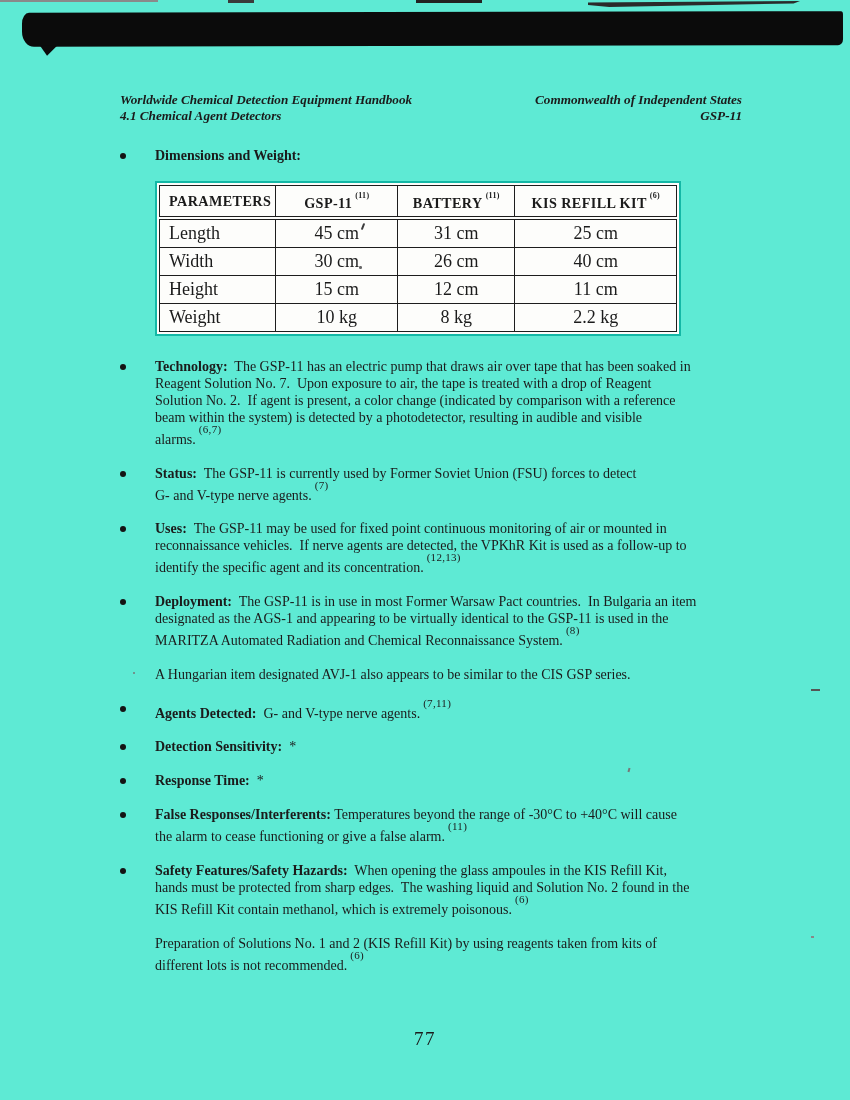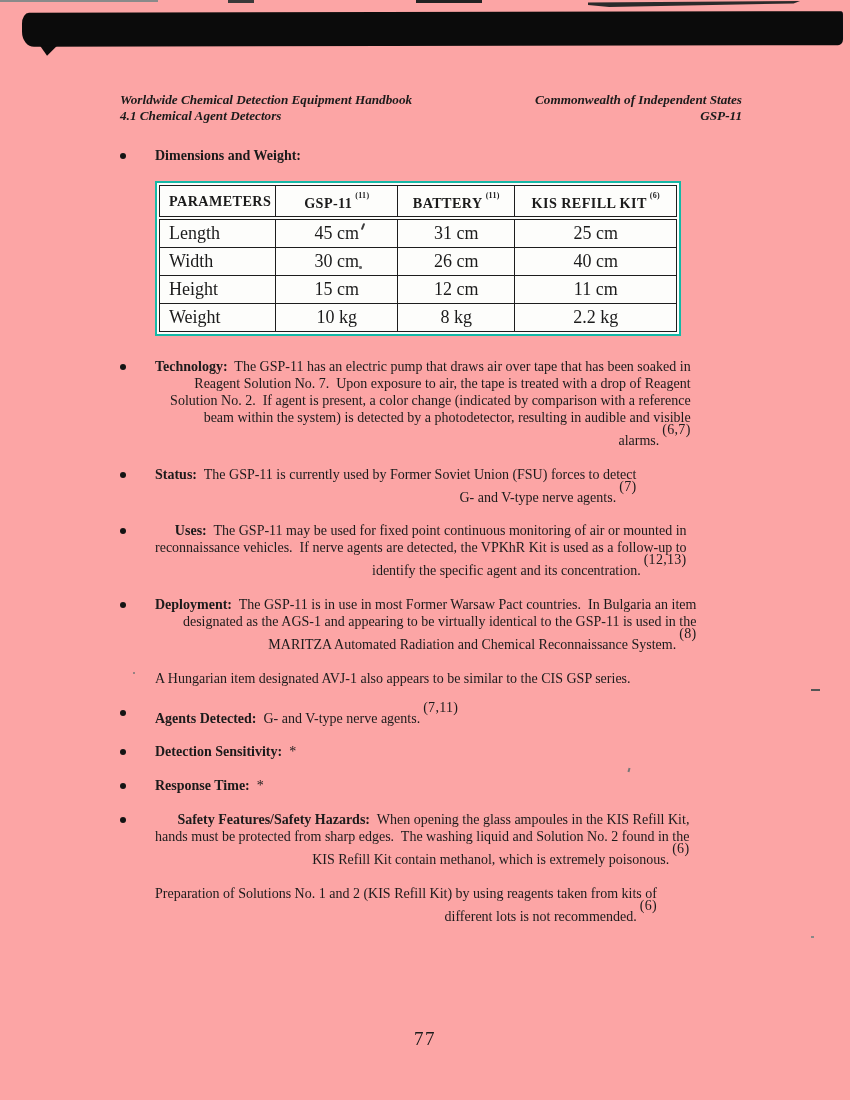--- a/index.html
+++ b/index.html
@@ -1,20 +1,20 @@
 <!DOCTYPE html>
 <html><head>
 <meta charset="utf-8">
 <style>
   html,body{margin:0;padding:0;}
   body{background:#ffffff;}
   .page{
     position:relative;
     width:850px;height:1100px;
-    background:#fca5a5;
+    background:#5eead4;
     overflow:hidden;
     font-family:"Liberation Serif", serif;
     color:#1b1b1b;
   }
   
   .topbar{
     position:absolute;left:22px;top:12px;width:821px;height:34px;
     background:#0b0b0b;
     border-radius:7px 2px 5px 12px / 11px 3px 6px 15px;
     transform:rotate(-0.12deg);
@@ -39,24 +39,24 @@
   }
   .header-right{text-align:right;}
   
   .content{
     position:absolute;top:147px;left:0;width:100%;
     font-size:14px;line-height:17px;
   }
   .para{display:flex;margin:0 0 17px 120px;}
   .dot{flex:0 0 auto;width:6px;height:6px;border-radius:50%;background:#141414;margin-top:6px;}
   .dot.hidden{visibility:hidden;}
-  .pbody{margin-left:29px;text-align:right;}
+  .pbody{margin-left:29px;}
   .line{white-space:pre;}
   .ptitle{font-weight:bold;}
-  sup.ref{font-size:14px;position:relative;top:-5px;margin-left:3px;letter-spacing:0.3px;}
+  sup.ref{font-size:11px;position:relative;top:-5px;margin-left:3px;letter-spacing:0.3px;}
   
   .table-wrap{
     margin:14px 0 22px 155px;
     width:fit-content;
     border:2px solid #14b8a6;
     padding:2px;
     background:#fdfdfb;
   }
   table{border-collapse:collapse;table-layout:fixed;}
   th,td{
@@ -217,20 +217,27 @@
   </div>
         <div class="para">
     <span class="dot"></span>
     <div class="pbody">
             <div class="line"><b class="ptitle">Response Time:</b><span>  *</span></div>
           </div>
   </div>
         <div class="para">
     <span class="dot"></span>
     <div class="pbody">
+            <div class="line"><b class="ptitle">False Responses/Interferents:</b><span> Temperatures beyond the range of -30°C to +40°C will cause</span></div>
+            <div class="line"><span>the alarm to cease functioning or give a false alarm.</span><sup class="ref">(11)</sup></div>
+          </div>
+  </div>
+        <div class="para">
+    <span class="dot"></span>
+    <div class="pbody">
             <div class="line"><b class="ptitle">Safety Features/Safety Hazards:</b><span>  When opening the glass ampoules in the KIS Refill Kit,</span></div>
             <div class="line"><span>hands must be protected from sharp edges.  The washing liquid and Solution No. 2 found in the</span></div>
             <div class="line"><span>KIS Refill Kit contain methanol, which is extremely poisonous.</span><sup class="ref">(6)</sup></div>
           </div>
   </div>
         <div class="para">
     <span class="dot hidden"></span>
     <div class="pbody">
             <div class="line"><span>Preparation of Solutions No. 1 and 2 (KIS Refill Kit) by using reagents taken from kits of</span></div>
             <div class="line"><span>different lots is not recommended.</span><sup class="ref">(6)</sup></div>

